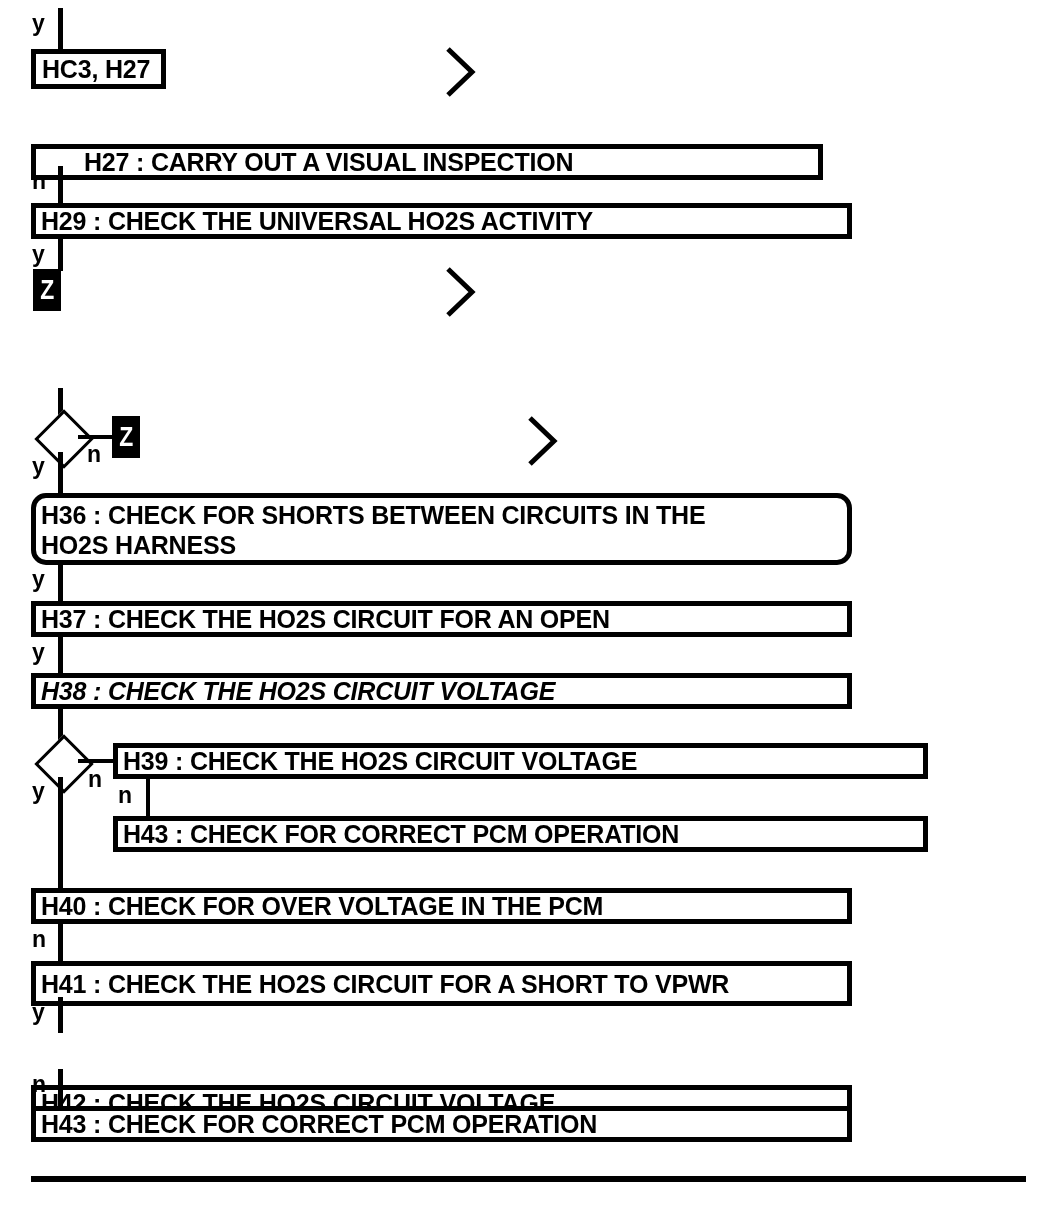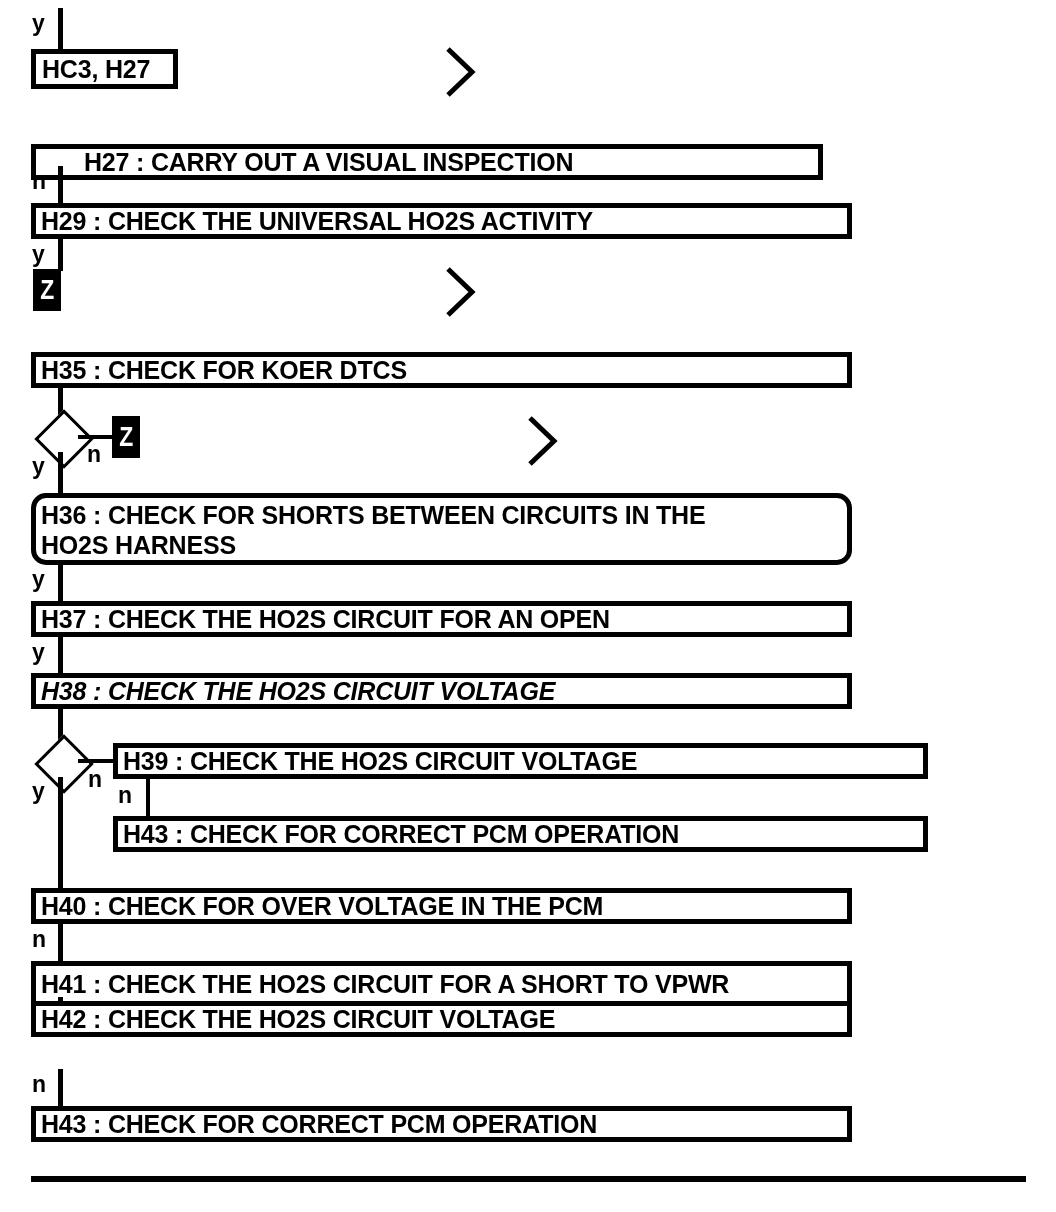--- a/index.html
+++ b/index.html
@@ -119,21 +119,21 @@
   }
 </style>
 </head>
 <body>
 
 <div id="canvas">
 
   <div class="vline" style="left:58px; top:8px; height:42px;"></div>
   <div class="branch-label" style="left:32px; top:12px;">y</div>
 
-  <div class="node small" style="left:31px; top:49px; width:147px; height:40px;">
+  <div class="node small" style="left:31px; top:49px; width:135px; height:40px;">
     <span class="node-text">HC3, H27</span>
   </div>
 
   <div class="chevron" style="left:444px; top:45px;">
     <svg width="34" height="54" viewBox="0 0 34 54">
       <polyline points="4,4 28,27 4,50" fill="none" stroke="#000000" stroke-width="5"></polyline>
     </svg>
   </div>
 
   <div class="node" style="left:31px; top:144px; width:792px; height:36px;padding-left:48px;">
@@ -153,23 +153,20 @@
   <div class="zbox" style="left:33px; top:269px;">
     <span class="zglyph">Z</span>
   </div>
 
   <div class="chevron" style="left:444px; top:265px;">
     <svg width="34" height="54" viewBox="0 0 34 54">
       <polyline points="4,4 28,27 4,50" fill="none" stroke="#000000" stroke-width="5"></polyline>
     </svg>
   </div>
 
-  <div class="node" style="left:31px; top:352px; width:821px; height:36px;">
-    <span class="node-text">H35 : CHECK FOR KOER DTCS</span>
-  </div>
 
   <div class="vline" style="left:58px; top:388px; height:32px;"></div>
 
   <div class="diamond" style="left:43px; top:418px;"></div>
 
   <div class="hline" style="left:78px; top:435px; width:36px;"></div>
   <div class="branch-label" style="left:87px; top:443px;">n</div>
 
   <div class="zbox" style="left:112px; top:416px;">
     <span class="zglyph">Z</span>
@@ -231,21 +228,21 @@
   <div class="vline" style="left:58px; top:924px; height:37px;"></div>
   <div class="branch-label" style="left:32px; top:928px;">n</div>
 
   <div class="node" style="left:31px; top:961px; width:821px; height:45px;">
     <span class="node-text">H41 : CHECK THE HO2S CIRCUIT FOR A SHORT TO VPWR</span>
   </div>
 
   <div class="vline" style="left:58px; top:997px; height:36px;"></div>
   <div class="branch-label" style="left:32px; top:1001px;">y</div>
 
-  <div class="node" style="left:31px; top:1001px; width:821px; height:36px;">
+  <div class="node" style="left:31px; top:1085px; width:821px; height:36px;">
     <span class="node-text">H42 : CHECK THE HO2S CIRCUIT VOLTAGE</span>
   </div>
 
   <div class="vline" style="left:58px; top:1069px; height:37px;"></div>
   <div class="branch-label" style="left:32px; top:1073px;">n</div>
 
   <div class="node" style="left:31px; top:1106px; width:821px; height:36px;">
     <span class="node-text">H43 : CHECK FOR CORRECT PCM OPERATION</span>
   </div>
 

